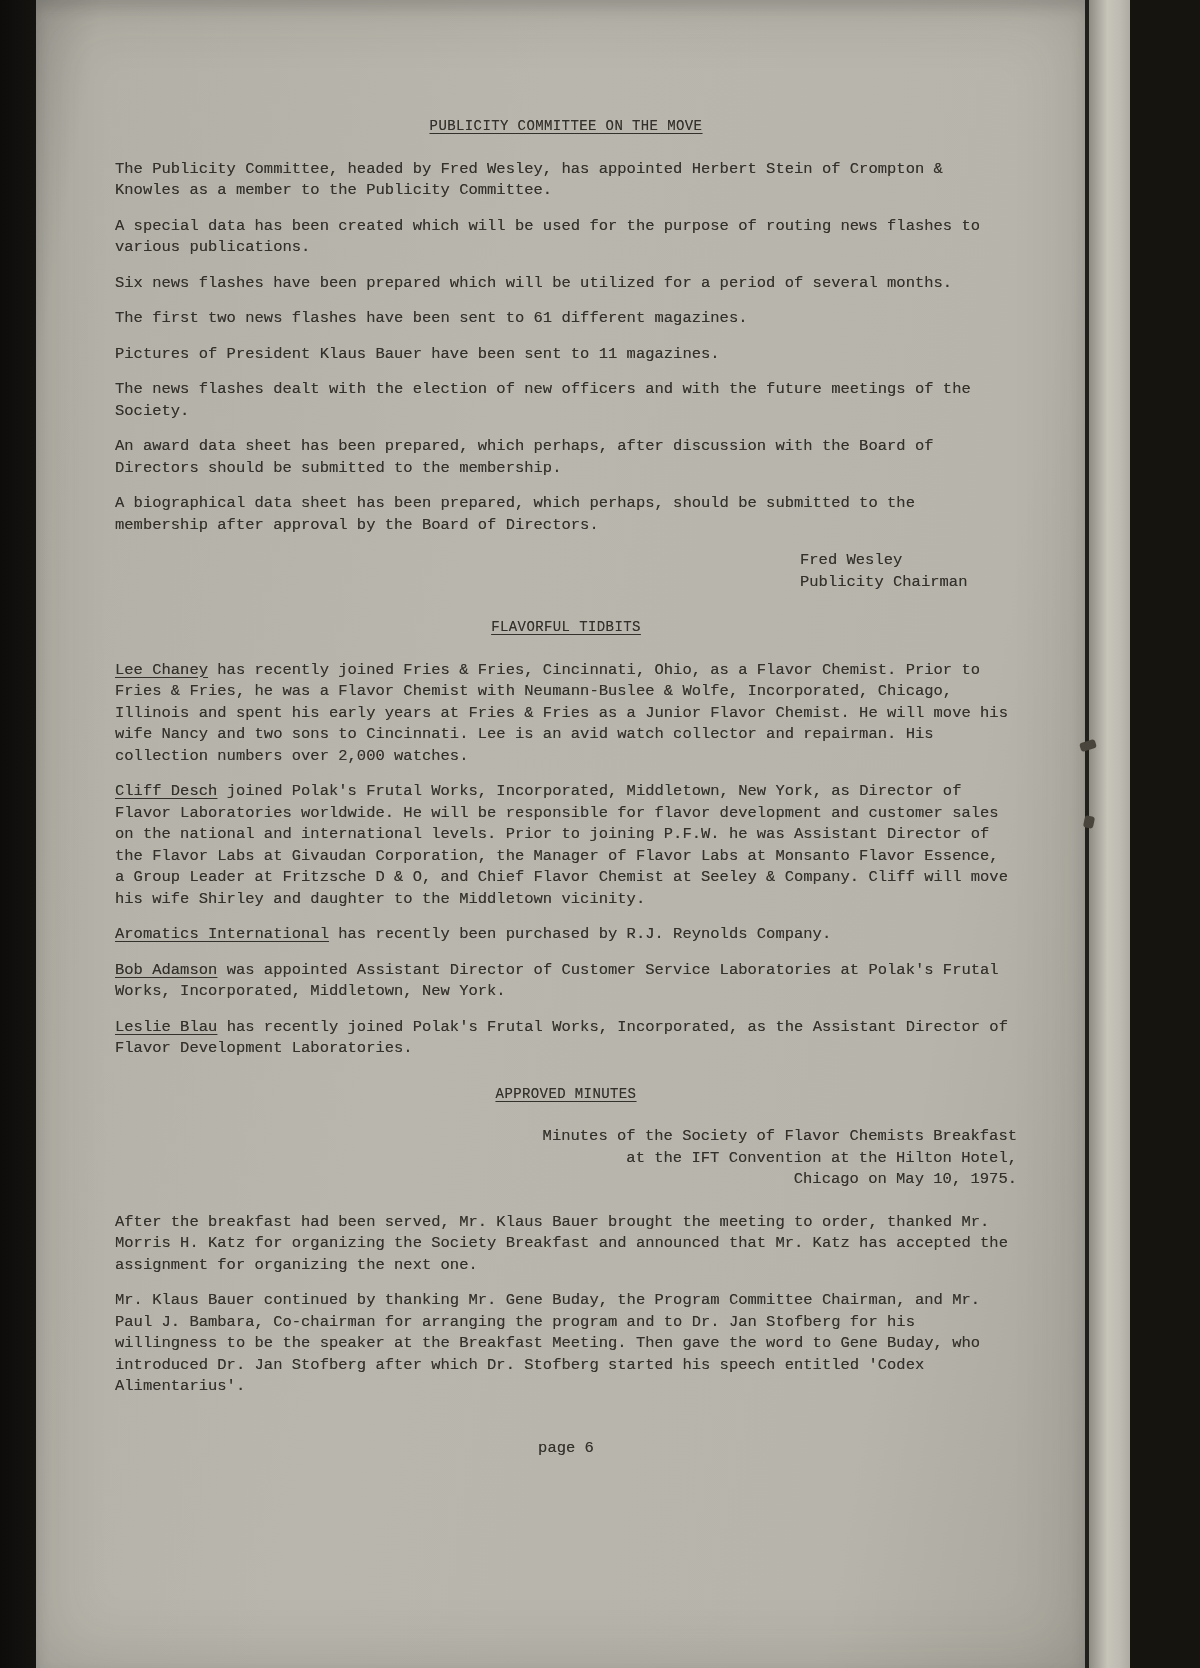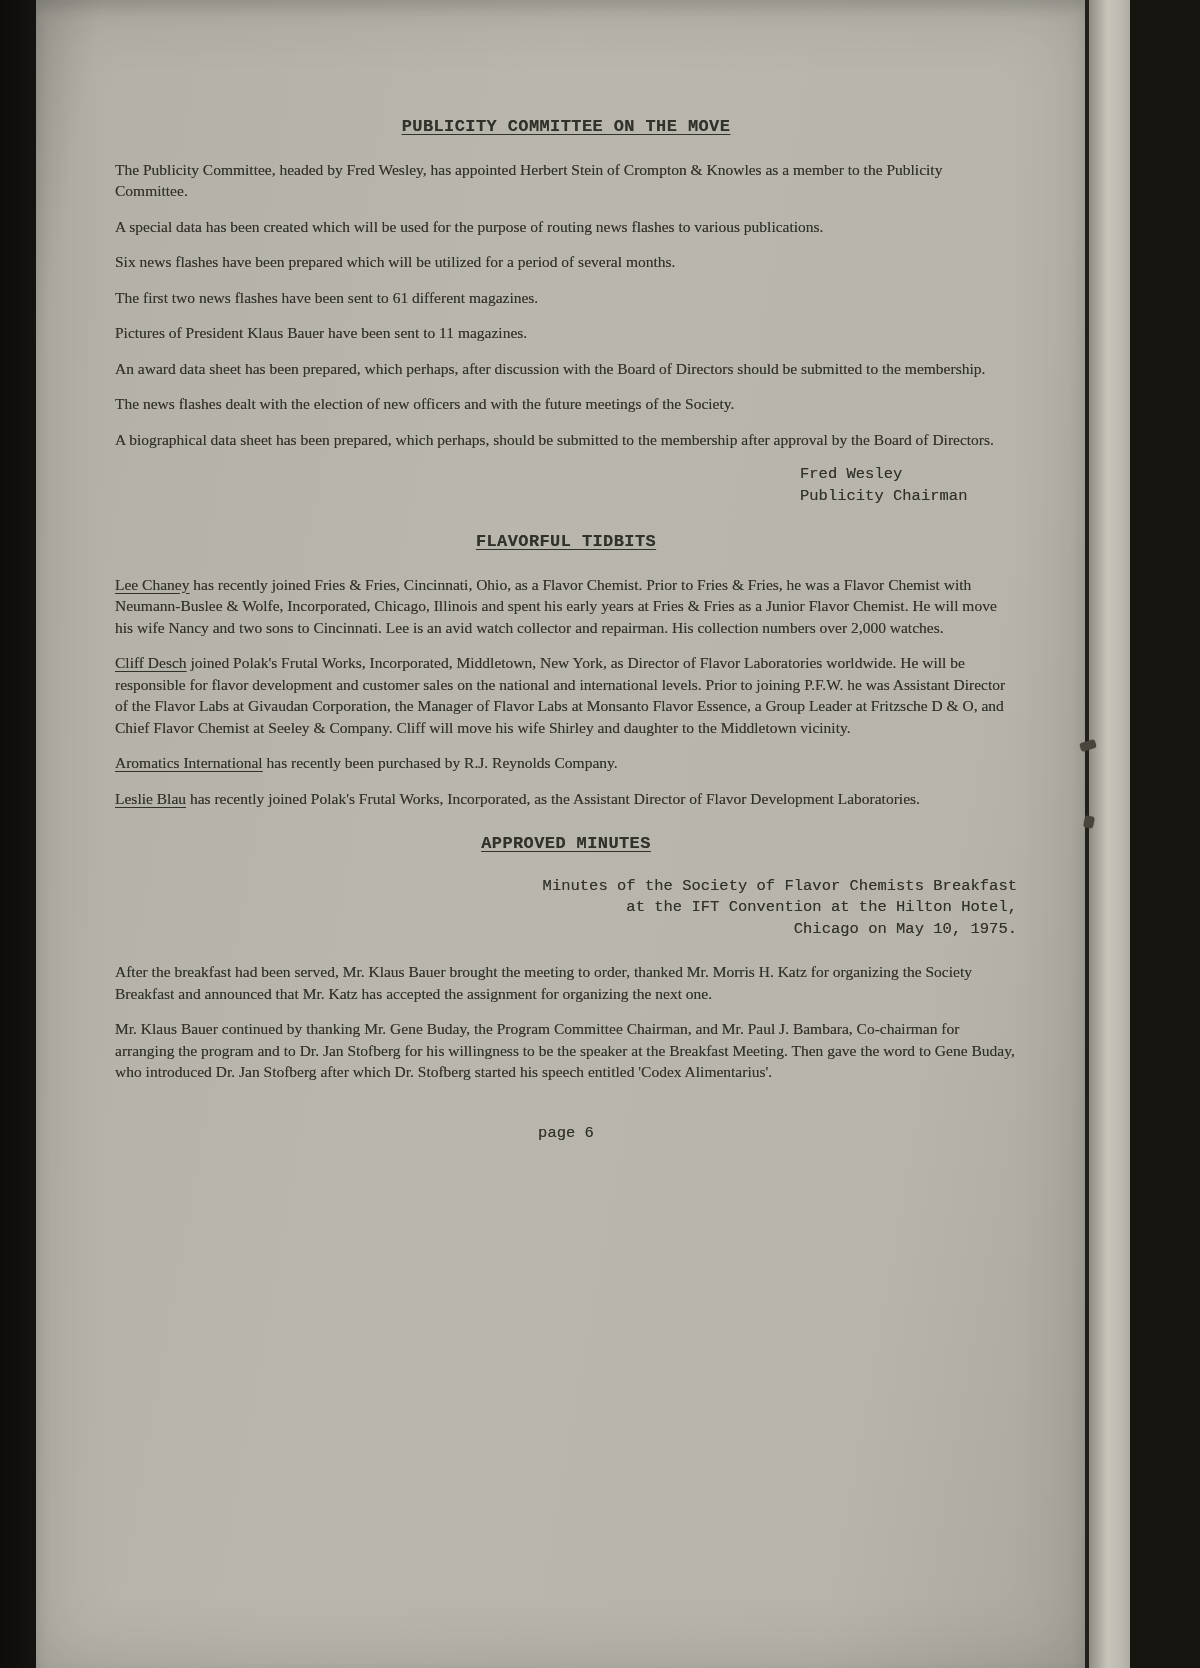--- a/index.html
+++ b/index.html
@@ -39,66 +39,67 @@
   .binding-mark.m2 { left: 1084px; top: 816px; width: 10px; height: 12px; transform: rotate(12deg); }
 
   .content {
     position: absolute; left: 79px; top: 116px;
     width: 902px;
     font-size: 15.5px; line-height: 21.5px;
     color: #33312b;
     text-shadow: 0 0 0.4px rgba(51,49,43,0.55);
   }
   .heading {
-    font-size: 17px; font-weight: bold;
+    font-size: 14px; font-weight: normal;
     text-align: center;
     text-decoration: underline;
     text-underline-offset: 3px;
     letter-spacing: 0.4px;
     margin: 0 0 21px 0;
   }
   .heading.spaced-top { margin-top: 24px; }
-  .para { margin: 0 0 14px 0; font-family: Liberation Serif, serif; }
+  .para { margin: 0 0 14px 0; }
   .lead-underline { text-decoration: underline; text-underline-offset: 3px; }
   .signature { margin: 4px 0 8px 685px; }
   .signature div { line-height: 21.5px; font-family: Liberation Mono, monospace; }
   .minutes-intro { text-align: right; margin: 0 0 21px 0; }
   .minutes-intro div { line-height: 21.5px; }
   .page-footer { text-align: center; margin-top: 40px; }
 </style>
 </head>
 <body>
 
 <div class="page">
   <div class="content">
 
     <h1 class="heading">PUBLICITY COMMITTEE ON THE MOVE</h1>
 
     <p class="para">The Publicity Committee, headed by Fred Wesley, has appointed Herbert Stein of Crompton &amp; Knowles as a member to the Publicity Committee.</p>
     <p class="para">A special data has been created which will be used for the purpose of routing news flashes to various publications.</p>
     <p class="para">Six news flashes have been prepared which will be utilized for a period of several months.</p>
     <p class="para">The first two news flashes have been sent to 61 different magazines.</p>
     <p class="para">Pictures of President Klaus Bauer have been sent to 11 magazines.</p>
+    <p class="para">The news flashes dealt with the election of new officers and with the future meetings of the Society.</p>
     <p class="para">An award data sheet has been prepared, which perhaps, after discussion with the Board of Directors should be submitted to the membership.</p>
-    <p class="para">The news flashes dealt with the election of new officers and with the future meetings of the Society.</p>
     <p class="para">A biographical data sheet has been prepared, which perhaps, should be submitted to the membership after approval by the Board of Directors.</p>
 
     <div class="signature">
       <div>Fred Wesley</div>
       <div>Publicity Chairman</div>
     </div>
 
     <h1 class="heading spaced-top">FLAVORFUL TIDBITS</h1>
 
     <p class="para"><span class="lead-underline">Lee Chaney</span><span> has recently joined Fries &amp; Fries, Cincinnati, Ohio, as a Flavor Chemist. Prior to Fries &amp; Fries, he was a Flavor Chemist with Neumann-Buslee &amp; Wolfe, Incorporated, Chicago, Illinois and spent his early years at Fries &amp; Fries as a Junior Flavor Chemist. He will move his wife Nancy and two sons to Cincinnati.  Lee is an avid watch collector and repairman.  His collection numbers over 2,000 watches.</span></p>
 
     <p class="para"><span class="lead-underline">Cliff Desch</span><span> joined Polak's Frutal Works, Incorporated, Middletown, New York, as Director of Flavor Laboratories worldwide.  He will be responsible for flavor development and customer sales on the national and international levels.  Prior to joining P.F.W. he was Assistant Director of the Flavor Labs at Givaudan Corporation, the Manager of Flavor Labs at Monsanto Flavor Essence, a Group Leader at Fritzsche D &amp; O, and Chief Flavor Chemist at Seeley &amp; Company.  Cliff will move his wife Shirley and daughter to the Middletown vicinity.</span></p>
 
     <p class="para"><span class="lead-underline">Aromatics International</span><span> has recently been purchased by R.J. Reynolds Company.</span></p>
 
+    <p class="para"><span class="lead-underline">Bob Adamson</span><span> was appointed Assistant Director of Customer Service Laboratories at Polak's Frutal Works, Incorporated, Middletown, New York.</span></p>
 
     <p class="para"><span class="lead-underline">Leslie Blau</span><span> has recently joined Polak's Frutal Works, Incorporated, as the Assistant Director of Flavor Development Laboratories.</span></p>
 
     <h1 class="heading spaced-top">APPROVED MINUTES</h1>
 
     <div class="minutes-intro">
       <div>Minutes of the Society of Flavor Chemists Breakfast</div>
       <div>at the IFT Convention at the Hilton Hotel,</div>
       <div>Chicago on May 10, 1975.</div>
     </div>

